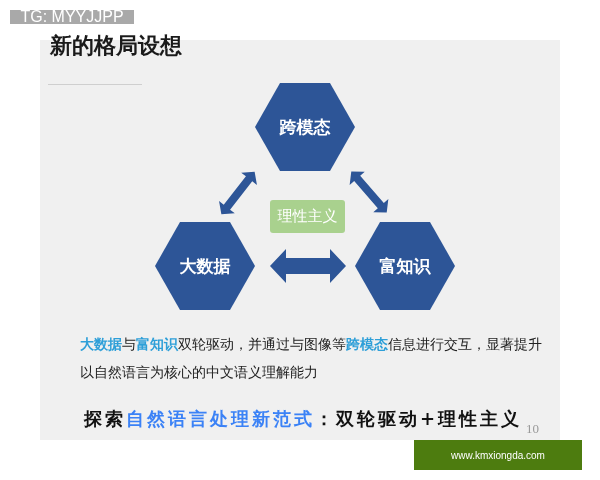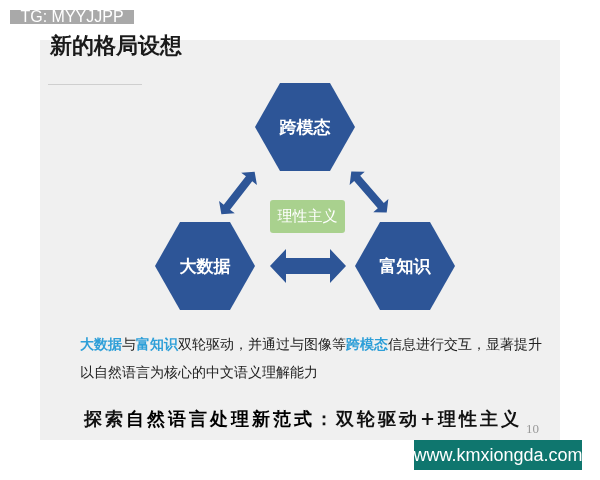--- a/index.html
+++ b/index.html
@@ -46,28 +46,28 @@
   .body-text {
     position: absolute; left: 80px; top: 330px; width: 470px;
     font-size: 14px; line-height: 28px; color: #222222;
   }
   .hl { color: #2e9fd8; font-weight: bold; }
   .motto {
     position: absolute; left: 84px; top: 407px; font-size: 18px; font-weight: bold;
     color: #111111; font-family: "DejaVu Serif", "Liberation Serif", serif;
     letter-spacing: 3px;
   }
-  .motto .red { color: #000000; }
+  .motto .red { color: #3b82f6; }
   .page-num {
     position: absolute; left: 526px; top: 421px; font-size: 13px; color: #999999;
     font-family: "Liberation Serif", serif;
   }
   .watermark {
     position: absolute; left: 414px; top: 440px; width: 168px; height: 30px;
-    background: #0f766e; color: #ffffff; font-size: 18px;
+    background: #4d7c0f; color: #ffffff; font-size: 10px;
     display: flex; align-items: center; justify-content: center;
     font-family: "Liberation Sans", sans-serif;
   }
 </style>
 </head>
 <body>
 
 <div class="tag-badge">TG: MYYJJPP</div>
 
 <div class="slide"></div>

